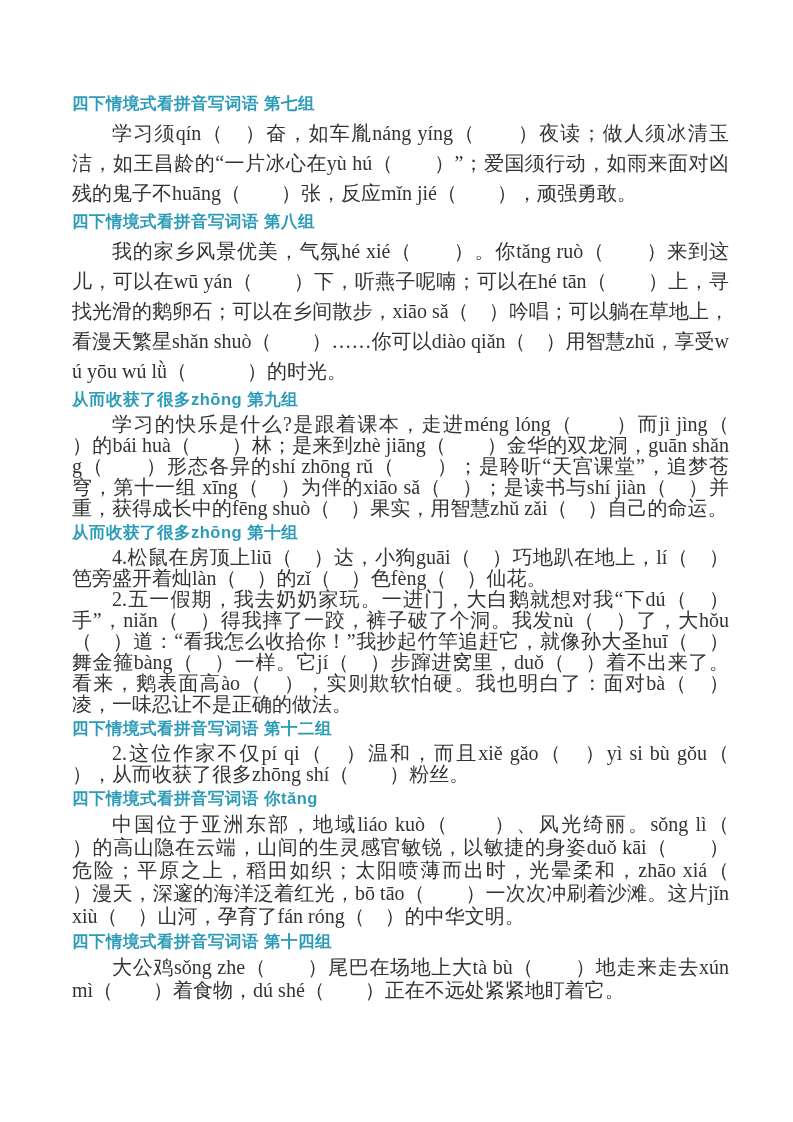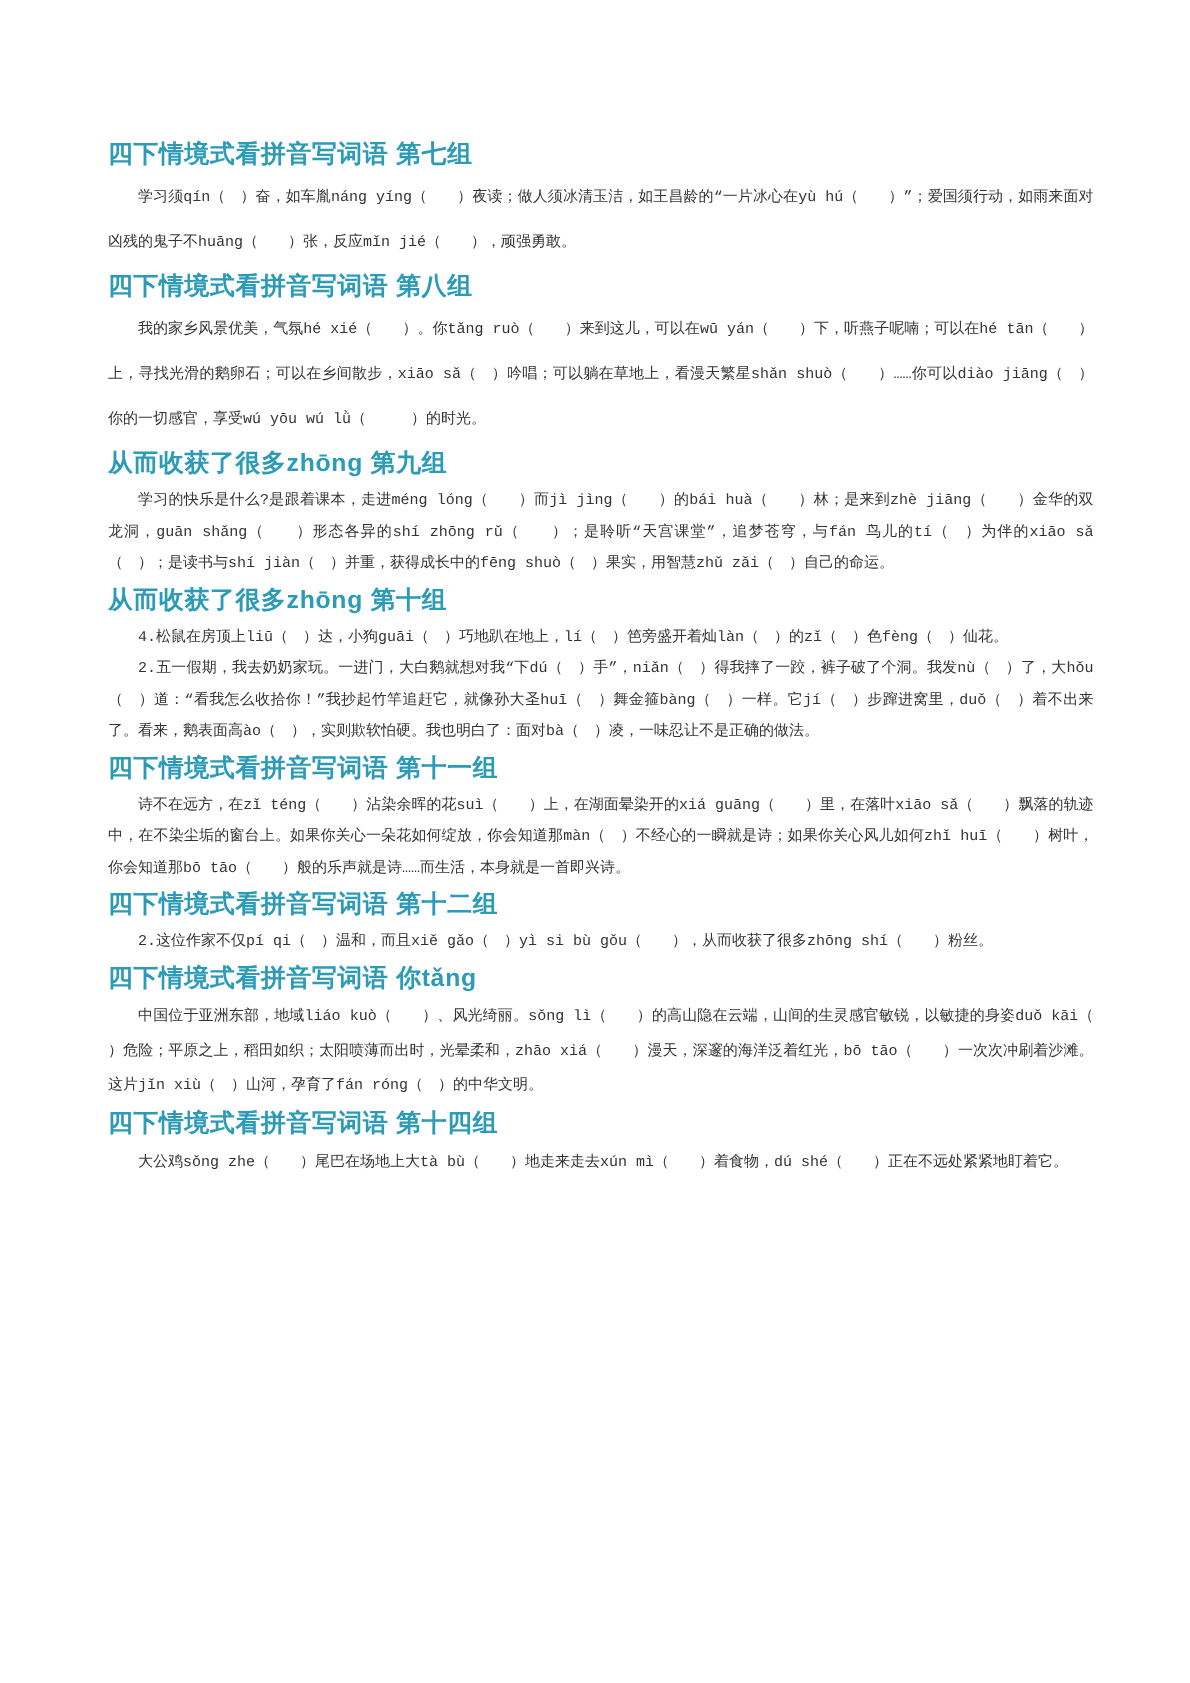--- a/index.html
+++ b/index.html
@@ -20,60 +20,55 @@
     font-family: "Liberation Sans", "DejaVu Sans", sans-serif;
     font-weight: bold;
     font-size: 16.5px;
     line-height: 21px;
     color: var(--heading-color, #2b9bb7);
     margin: 3px 0 4px 0;
     letter-spacing: 0.5px;
   }
   .grp-text {
     margin: 0;
-    font-size: 10px;
+    font-size: 20px;
     text-align: justify;
     text-indent: 2em;
     word-break: break-all;
-    font-family: Liberation Mono, monospace;
   }
   .loose  .grp-text { line-height: 30px; }
   .compact .grp-text { line-height: 21px; }
   .medium  .grp-text { line-height: 23px; }
 </style>
 </head>
 <body>
 
 <div class="page">
 
   <section class="grp loose">
     <h2 class="grp-title">四下情境式看拼音写词语 第七组</h2>
     <p class="grp-text">学习须qín（　）奋，如车胤náng yíng（　　）夜读；做人须冰清玉洁，如王昌龄的“一片冰心在yù hú（　　）”；爱国须行动，如雨来面对凶残的鬼子不huāng（　　）张，反应mǐn jié（　　），顽强勇敢。</p>
   </section>
 
   <section class="grp loose">
     <h2 class="grp-title">四下情境式看拼音写词语 第八组</h2>
-    <p class="grp-text">我的家乡风景优美，气氛hé xié（　　）。你tǎng ruò（　　）来到这儿，可以在wū yán（　　）下，听燕子呢喃；可以在hé tān（　　）上，寻找光滑的鹅卵石；可以在乡间散步，xiāo sǎ（　）吟唱；可以躺在草地上，看漫天繁星shǎn shuò（　　）……你可以diào jiāng（　）你的一切感官，享受wú yōu wú lǜ（　　　）的时光。</p>
+    <p class="grp-text">我的家乡风景优美，气氛hé xié（　　）。你tǎng ruò（　　）来到这儿，可以在wū yán（　　）下，听燕子呢喃；可以在hé tān（　　）上，寻找光滑的鹅卵石；可以在乡间散步，xiāo sǎ（　）吟唱；可以躺在草地上，看漫天繁星shǎn shuò（　　）……你可以diào qiǎn（　）用智慧zhǔ，享受wú yōu wú lǜ（　　　）的时光。</p>
   </section>
 
   <section class="grp compact">
     <h2 class="grp-title">从而收获了很多zhōng 第九组</h2>
-    <p class="grp-text">学习的快乐是什么?是跟着课本，走进méng lóng（　　）而jì jìng（　　）的bái huà（　　）林；是来到zhè jiāng（　　）金华的双龙洞，guān shǎng（　　）形态各异的shí zhōng rǔ（　　）；是聆听“天宫课堂”，追梦苍穹，与fán 鸟儿的tí（　）为伴的xiāo sǎ（　）；是读书与shí jiàn（　）并重，获得成长中的fēng shuò（　）果实，用智慧zhǔ zǎi（　）自己的命运。</p>
+    <p class="grp-text">学习的快乐是什么?是跟着课本，走进méng lóng（　　）而jì jìng（　　）的bái huà（　　）林；是来到zhè jiāng（　　）金华的双龙洞，guān shǎng（　　）形态各异的shí zhōng rǔ（　　）；是聆听“天宫课堂”，追梦苍穹，第十一组 xīng（　）为伴的xiāo sǎ（　）；是读书与shí jiàn（　）并重，获得成长中的fēng shuò（　）果实，用智慧zhǔ zǎi（　）自己的命运。</p>
   </section>
 
   <section class="grp compact">
     <h2 class="grp-title">从而收获了很多zhōng 第十组</h2>
     <p class="grp-text">4.松鼠在房顶上liū（　）达，小狗guāi（　）巧地趴在地上，lí（　）笆旁盛开着灿làn（　）的zǐ（　）色fèng（　）仙花。</p>
     <p class="grp-text">2.五一假期，我去奶奶家玩。一进门，大白鹅就想对我“下dú（　）手”，niǎn（　）得我摔了一跤，裤子破了个洞。我发nù（　）了，大hǒu（　）道：“看我怎么收拾你！”我抄起竹竿追赶它，就像孙大圣huī（　）舞金箍bàng（　）一样。它jí（　）步蹿进窝里，duǒ（　）着不出来了。看来，鹅表面高ào（　），实则欺软怕硬。我也明白了：面对bà（　）凌，一味忍让不是正确的做法。</p>
   </section>
 
-  <section class="grp compact">
-    <h2 class="grp-title">四下情境式看拼音写词语 第十一组</h2>
-    <p class="grp-text">诗不在远方，在zǐ téng（　　）沾染余晖的花suì（　　）上，在湖面晕染开的xiá guāng（　　）里，在落叶xiāo sǎ（　　）飘落的轨迹中，在不染尘垢的窗台上。如果你关心一朵花如何绽放，你会知道那màn（　）不经心的一瞬就是诗；如果你关心风儿如何zhǐ huī（　　）树叶，你会知道那bō tāo（　　）般的乐声就是诗……而生活，本身就是一首即兴诗。</p>
-  </section>
 
   <section class="grp compact">
     <h2 class="grp-title">四下情境式看拼音写词语 第十二组</h2>
     <p class="grp-text">2.这位作家不仅pí qi（　）温和，而且xiě gǎo（　）yì si bù gǒu（　　），从而收获了很多zhōng shí（　　）粉丝。</p>
   </section>
 
   <section class="grp medium">
     <h2 class="grp-title">四下情境式看拼音写词语 你tǎng</h2>
     <p class="grp-text">中国位于亚洲东部，地域liáo kuò（　　）、风光绮丽。sǒng lì（　　）的高山隐在云端，山间的生灵感官敏锐，以敏捷的身姿duǒ kāi（　　）危险；平原之上，稻田如织；太阳喷薄而出时，光晕柔和，zhāo xiá（　　）漫天，深邃的海洋泛着红光，bō tāo（　　）一次次冲刷着沙滩。这片jǐn xiù（　）山河，孕育了fán róng（　）的中华文明。</p>
   </section>

